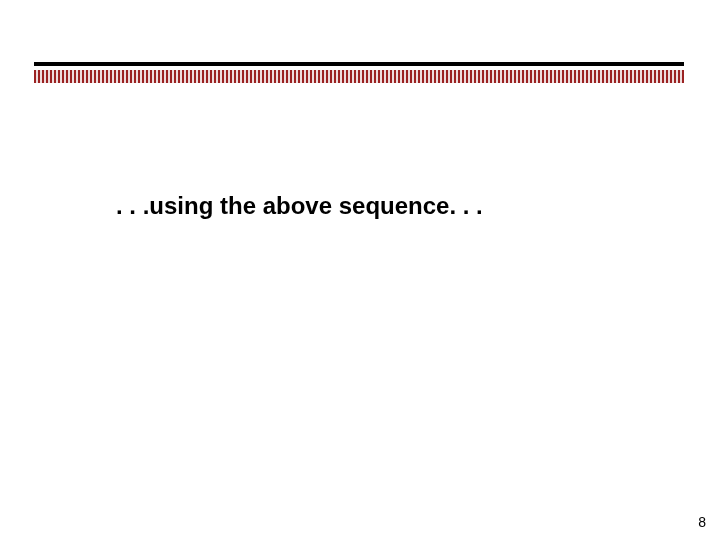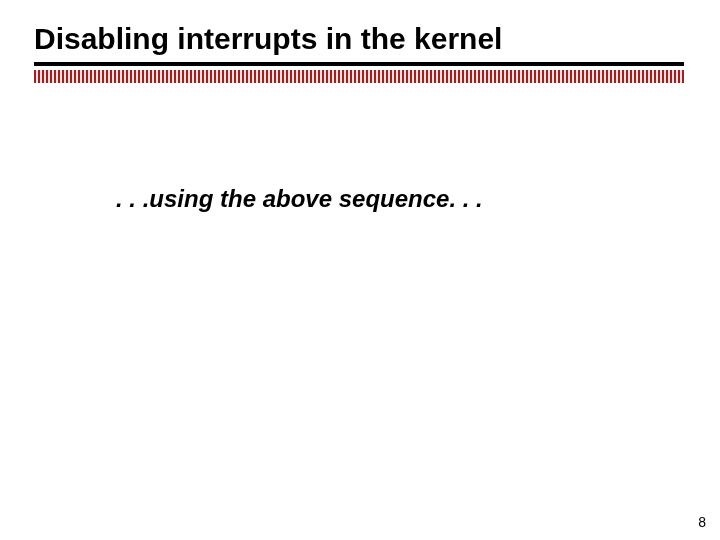--- a/index.html
+++ b/index.html
@@ -6,27 +6,26 @@
   html, body { width: 720px; height: 540px; background: #fff; font-family: "Comic Sans MS", "Comic Sans", cursive, sans-serif; color: #000; }
   .slide { position: relative; width: 720px; height: 540px; }
   .title { position: absolute; left: 34px; top: 22px; font-size: 30px; font-weight: bold; }
   .underline { position: absolute; left: 34px; top: 62px; width: 650px; height: 4px; background: #000; }
   .hatched {
     position: absolute; left: 34px; top: 70px; width: 650px; height: 13px;
     background: repeating-linear-gradient(90deg, #9b2222 0 2px, #eedddd 2px 4px);
   }
   .subtitle { position: absolute; left: 40px; top: 120px; font-size: 24px; font-weight: bold; }
   .body { position: absolute; left: 72px; top: 180px; width: 590px; font-size: 24px; font-weight: bold; line-height: 1.28; }
-  .body .line2 { padding-left: 44px; margin-top: 4px; font-style: italic; }
+  .body .line2 { padding-left: 44px; margin-top: 11px; }
   .pagenum { position: absolute; right: 14px; bottom: 10px; font-size: 14px; font-family: Arial, sans-serif; font-weight: normal; color: #000; }
 </style>
 </head>
 <body>
 
 <div class="slide">
-  <div class="title">Disabling interrupts in the kernel</div>
   <div class="underline"></div>
   <div class="hatched"></div>
   <div class="body">
     <div class="line2">. . .using the above sequence. . .</div>
   </div>
   <div class="pagenum">8</div>
 </div>
 
 </body></html>

